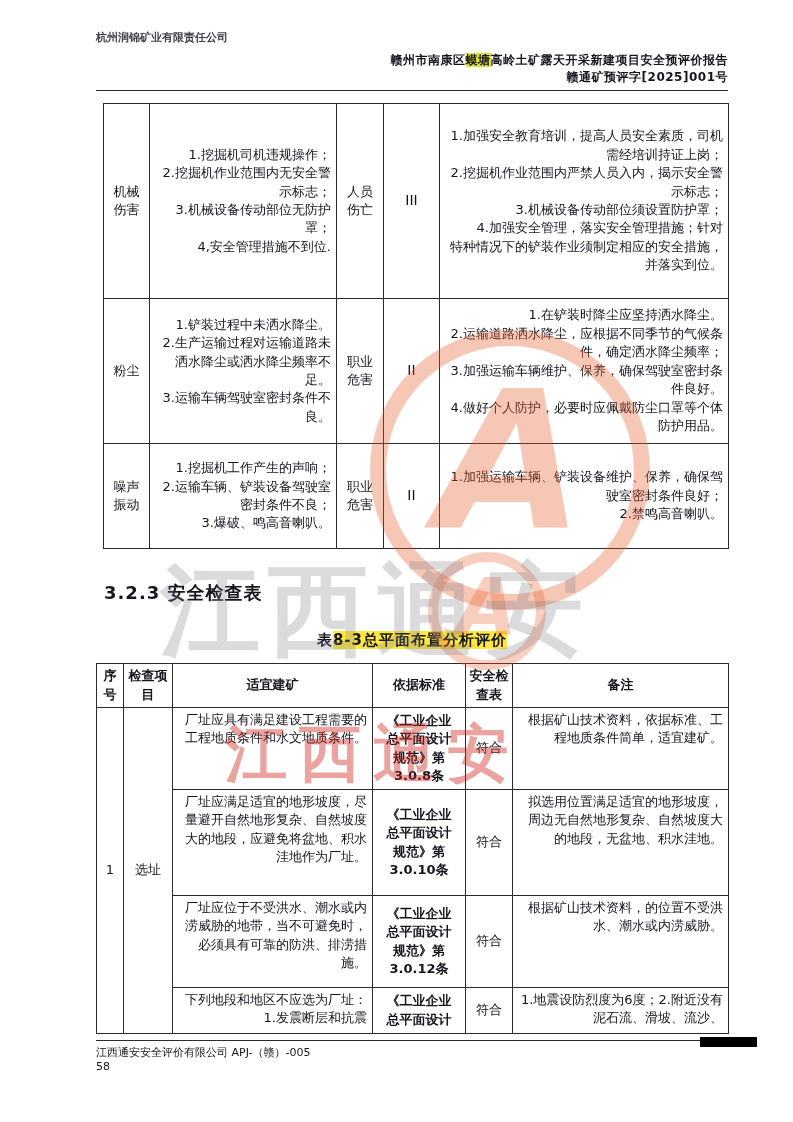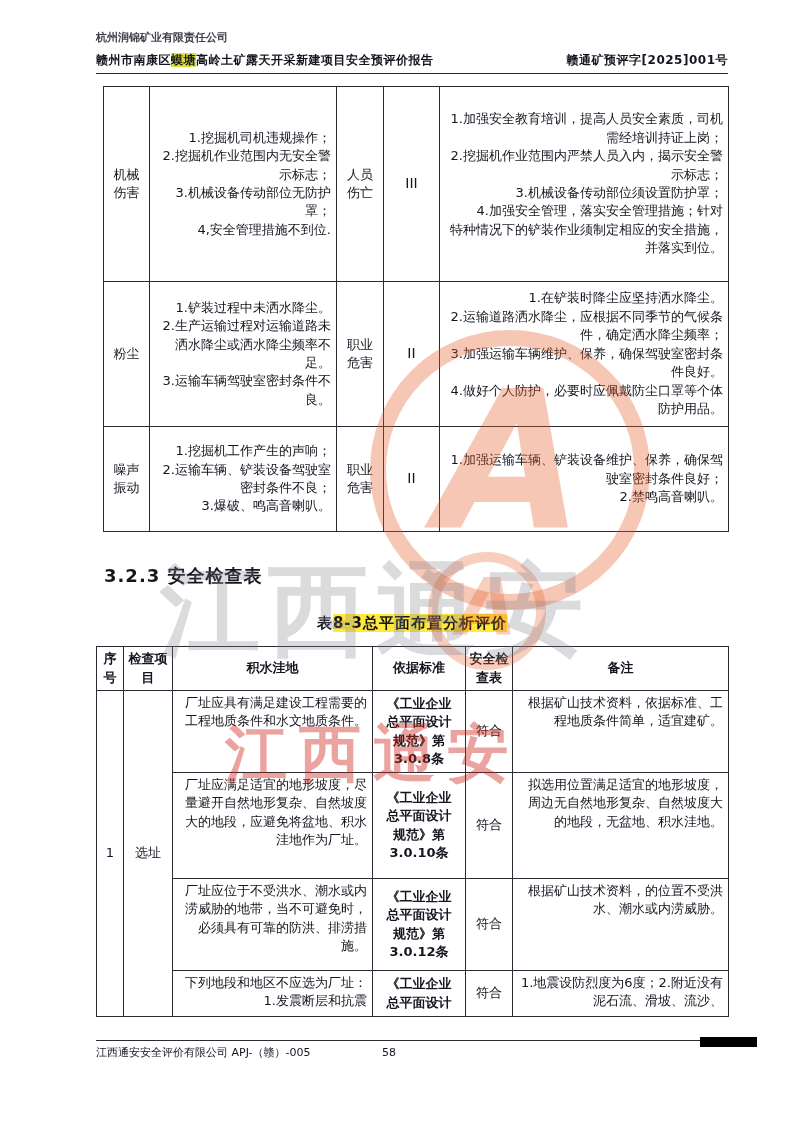--- a/index.html
+++ b/index.html
@@ -12,21 +12,21 @@
     font-family:"DejaVu Sans","Liberation Sans",sans-serif;
     color:#15151f;
   }
   .content { position:absolute; left:96px; top:30px; width:632px; z-index:1; }
 
   
   .company { font-size:11px; font-weight:bold; color:#3f3f4a; margin-bottom:7px; }
   .header-row {
     display:flex; justify-content:space-between; align-items:flex-end;
     font-size:12px; font-weight:bold; letter-spacing:0.5px;
-    padding-bottom:4px; border-bottom:1.5px solid #2a2a33;
+    padding-bottom:4px; border-bottom:1.5px solid #2a2a33;flex-direction:column;
   }
   .hl-green { background:#dde23a; }
   .hl-yellow { background:#ffe93d; }
 
   
   table { border-collapse:collapse; table-layout:fixed; }
   td, th {
     border:1px solid #2a2a33;
     font-size:13px; line-height:1.42;
     padding:3px 5px;
@@ -60,21 +60,21 @@
   .check-table .res { text-align:center; vertical-align:middle; }
   .check-table .r1 { height:82px; }
   .check-table .r2 { height:106px; }
   .check-table .r3 { height:92px;margin-left:8px; }
   .check-table .r4 { height:46px; }
 
   
   .footer {
     position:absolute; left:96px; top:1040px; width:632px;
     border-top:1px solid #2a2a33; padding-top:4px;
-    font-size:11px; display:flex; align-items:baseline; z-index:1;
+    font-size:11px; display:flex; align-items:baseline; z-index:1;flex-direction:column;
   }
   .footer .f-left { flex:1; }
   .footer .f-page { width:60px; text-align:left; }
   .footer .f-right { flex:1; }
   .footer-bar {
     position:absolute; left:700px; top:1037px; width:57px; height:10px;
     background:#000; z-index:2;
   }
 
   
@@ -190,21 +190,21 @@
           <col style="width:49px">
           <col style="width:200px">
           <col style="width:93px">
           <col style="width:47px">
           <col style="width:216px">
       </colgroup>
       <thead>
         <tr>
           <th>序号</th>
           <th>检查项目</th>
-          <th>积水洼地</th>
+          <th>适宜建矿</th>
           <th>依据标准</th>
           <th>安全检查表</th>
           <th>备注</th>
         </tr>
       </thead>
       <tbody>
         <tr class="r1">
           <td class="mid ctr" rowspan="4">1</td>
           <td class="mid ctr" rowspan="4">选址</td>
           <td class="top lft">厂址应具有满足建设工程需要的工程地质条件和水文地质条件。</td>

